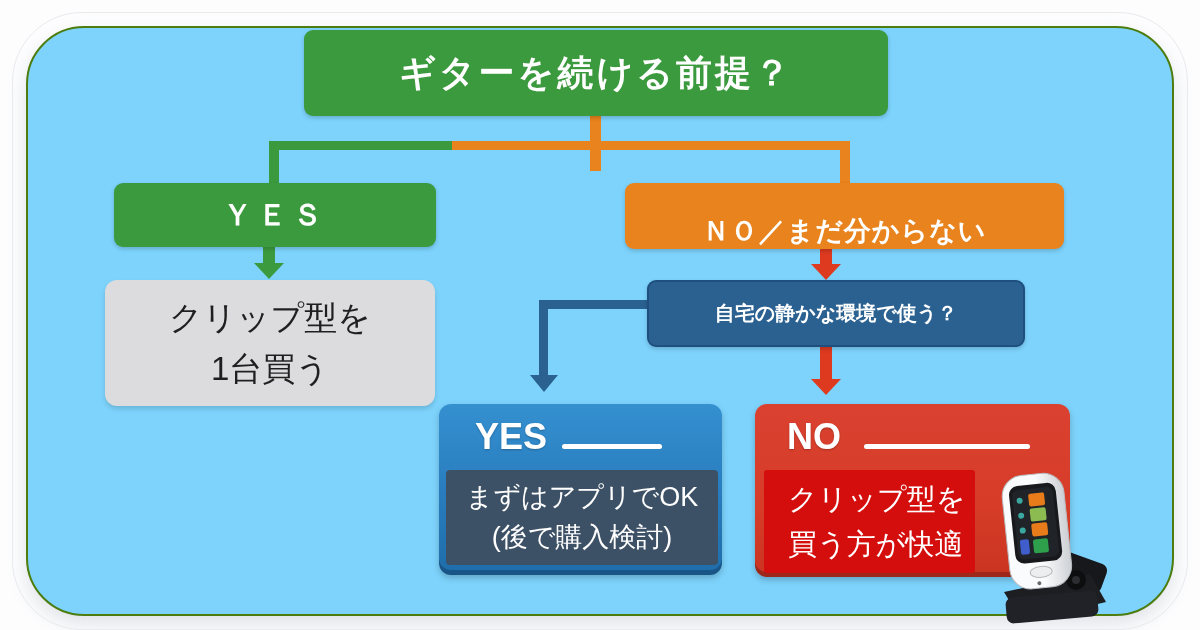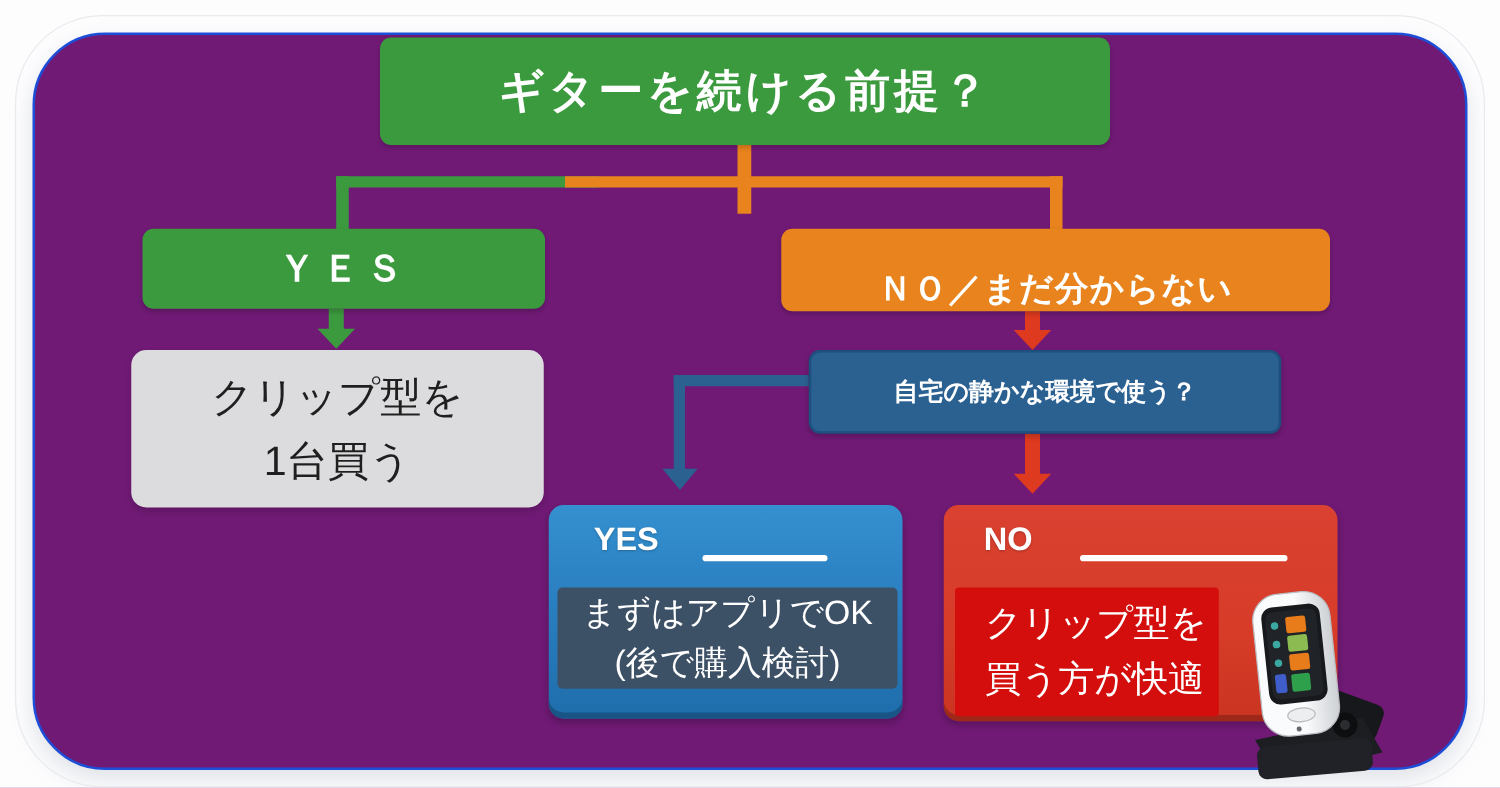--- a/index.html
+++ b/index.html
@@ -1,21 +1,21 @@
 <!DOCTYPE html>
 <html><head>
 <meta charset="utf-8">
 <style>
   * { margin:0; padding:0; box-sizing:border-box; }
   html,body { width:1200px; height:630px; background:#ffffff; overflow:hidden;
               font-family:"Liberation Sans","DejaVu Sans",sans-serif; }
   .stage { position:relative; width:1200px; height:630px; background:#fdfdfe; }
 
   .card { position:absolute; left:26px; top:26px; right:26px; bottom:14px;
-          background:#701a75; border:2px solid #1d4ed8; border-radius:58px;
+          background:#7dd3fc; border:2px solid #4d7c0f; border-radius:58px;
           box-shadow:0 8px 18px rgba(150,160,175,.28); }
   .card::before { content:""; position:absolute; inset:-16px; border-radius:70px;
                   border:1px solid #e8eaee; pointer-events:none; }
 
   .abs { position:absolute; }
 
   
   .box { position:absolute; display:flex; align-items:center; justify-content:center;
          color:#ffffff; text-align:center; border-radius:9px;
          box-shadow:0 2px 4px rgba(0,0,0,.18); }
@@ -30,29 +30,29 @@
                 border-radius:12px; box-shadow:0 3px 5px rgba(0,0,0,.14); }
   .box-q      { left:645px; top:278px; width:378px; height:67px; background:#2a6191;
                 border:2px solid #1e4f7e; font-size:20px; font-weight:600; }
 
   .result { position:absolute; border-radius:12px; color:#fff;
             box-shadow:0 3px 6px rgba(0,0,0,.22), inset 0 -5px 0 rgba(0,0,0,.22); }
   .result-blue { left:437px; top:402px; width:283px; height:171px;
                  background:linear-gradient(180deg,#3590d0 0%,#2a7fc0 45%,#1f6dab 100%); }
   .result-red  { left:753px; top:402px; width:315px; height:173px;
                  background:linear-gradient(180deg,#da4130 0%,#d63c28 60%,#c93421 100%);padding-left:32px; }
-  .res-header { position:absolute; top:12px; font-size:26px; font-weight:800;
+  .res-header { position:absolute; top:12px; font-size:36px; font-weight:800;
                 font-style:normal; text-shadow:0 1px 2px rgba(0,0,0,.25); }
   .result-blue .res-header { left:36px; }
   .result-red  .res-header { left:32px; }
   .res-dash { position:absolute; height:5px; background:#ffffff; border-radius:3px; top:40px; }
   .result-blue .res-dash { left:123px; width:100px; }
   .result-red  .res-dash { left:109px; width:166px; }
   .res-panel { position:absolute; display:flex; flex-direction:column; justify-content:center; }
-  .result-blue .res-panel { left:7px; right:4px; top:66px; height:81px; background:#3d5166;
+  .result-blue .res-panel { left:7px; right:4px; top:66px; height:95px; background:#3d5166;
                             border-radius:4px; align-items:center; font-size:27px;
                             font-weight:500; line-height:1.45; }
   .result-red  .res-panel { left:9px; top:66px; width:211px; height:103px; background:#d40d0d;
                             border-radius:3px; align-items:flex-start; padding-left:24px;
                             font-size:29px; font-weight:500; line-height:1.55; }
 
   
   .line { position:absolute; }
   .c-green  { background:#3c9a3e; }
   .c-orange { background:#e8831d; }

